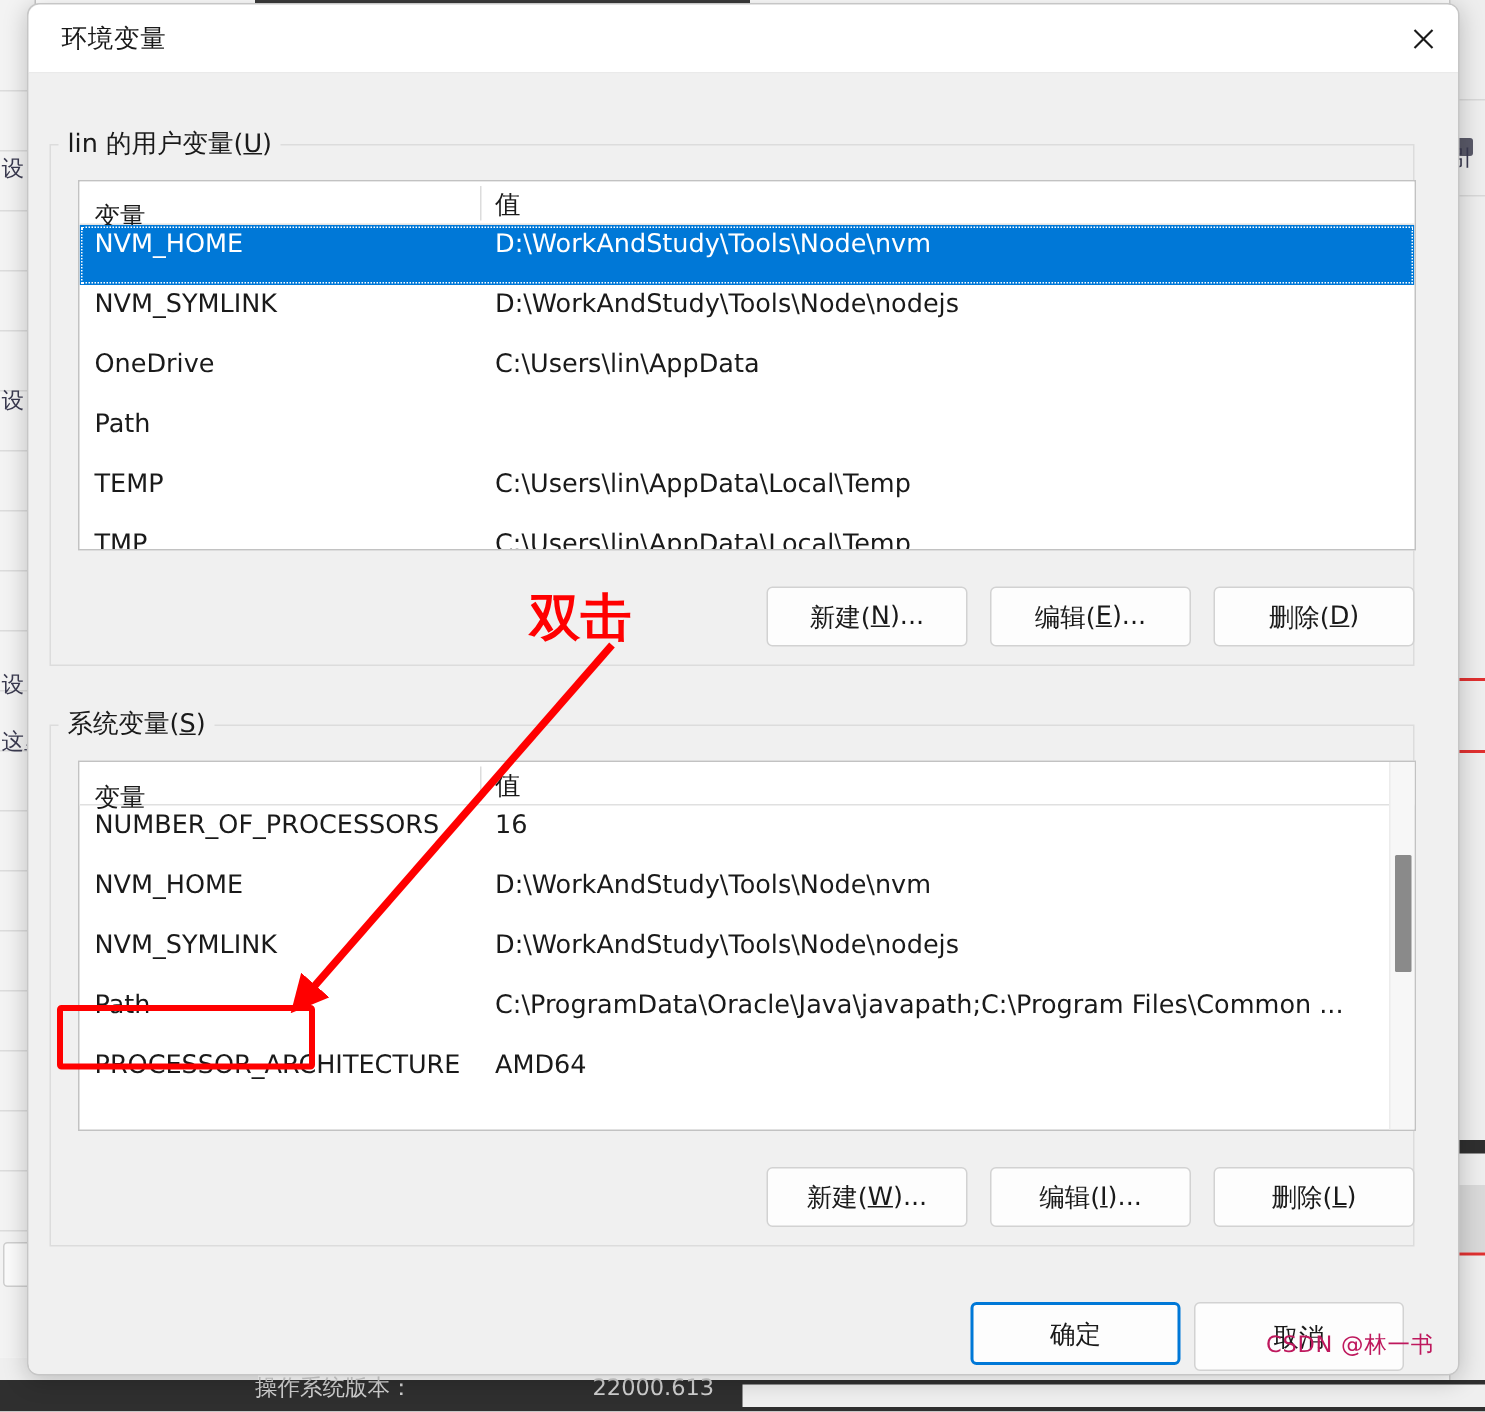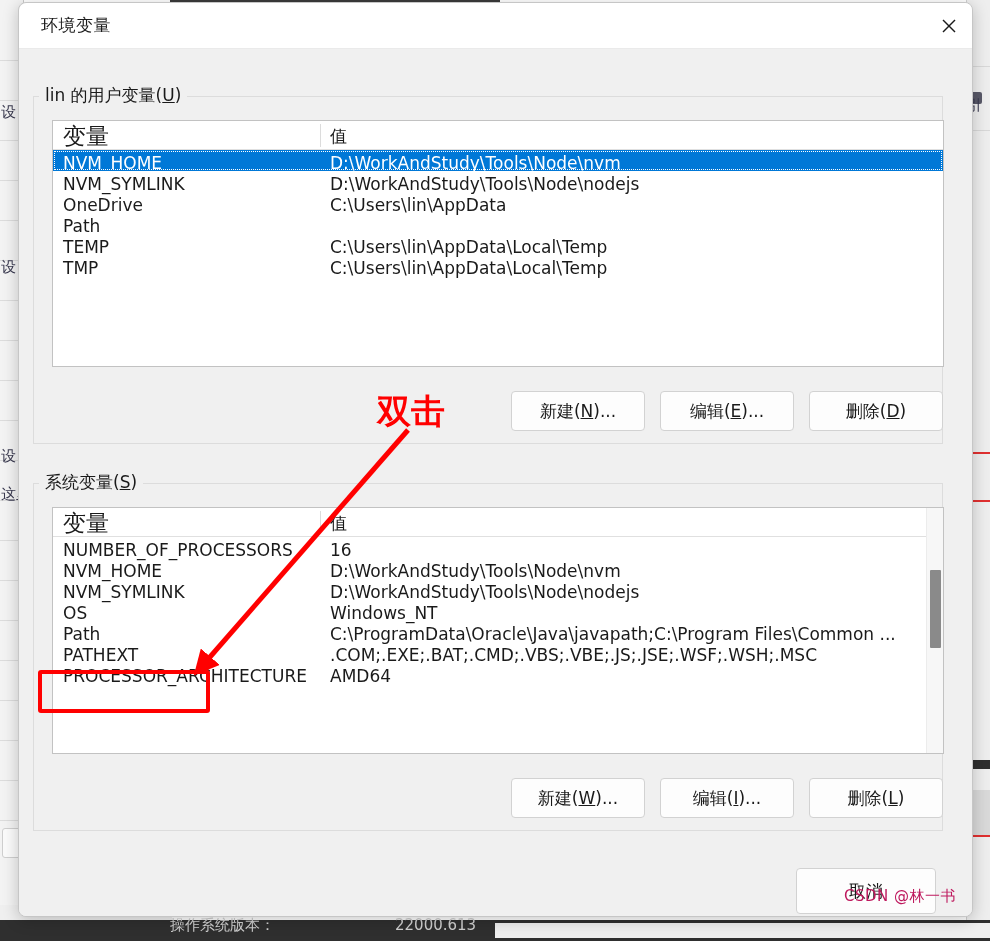--- a/index.html
+++ b/index.html
@@ -150,37 +150,37 @@
     border: 1px solid #c2c2c2;
     overflow: hidden;
   }
   .lv-header {
     position: relative;
     height: 29px;
     border-bottom: 1px solid #e0e0e0;
     background: #ffffff;
   }
   .lv-header .h-var {
-    position: absolute; left: 10px; top: 0;
-    font-size: 23px; color: #1a1a1a;
+    position: absolute; left: 10px; top: 12px;
+    font-size: 17px; color: #1a1a1a;
     font-family: "DejaVu Sans", sans-serif;
   }
   .lv-header .h-val {
     position: absolute; left: 277px; top: 4px;
     font-size: 17px; color: #1a1a1a;
     font-family: "DejaVu Sans", sans-serif;
   }
   .lv-header .h-div {
     position: absolute; left: 267px; top: 3px; width: 1px; height: 23px;
     background: #dcdcdc;
   }
   .lv-rows { position: relative; }
   .lv-row {
     position: relative;
-    height: 21px;
+    height: 40px;
     white-space: nowrap;
     text-align: right;
   }
   .lv-row .c-name {
     position: absolute; left: 10px; top: 3px;
     font-size: 17px; color: #1a1a1a;
     font-family: "DejaVu Sans", sans-serif;
   }
   .lv-row .c-val {
     position: absolute; left: 277px; top: 3px;
@@ -398,30 +398,22 @@
               </div>
               <div class="lv-row">
                 <span class="c-name">NVM_HOME</span>
                 <span class="c-val">D:\WorkAndStudy\Tools\Node\nvm</span>
               </div>
               <div class="lv-row">
                 <span class="c-name">NVM_SYMLINK</span>
                 <span class="c-val">D:\WorkAndStudy\Tools\Node\nodejs</span>
               </div>
               <div class="lv-row">
-                <span class="c-name">OS</span>
-                <span class="c-val">Windows_NT</span>
-              </div>
-              <div class="lv-row">
                 <span class="c-name">Path</span>
                 <span class="c-val">C:\ProgramData\Oracle\Java\javapath;C:\Program Files\Common ...</span>
-              </div>
-              <div class="lv-row">
-                <span class="c-name">PATHEXT</span>
-                <span class="c-val">.COM;.EXE;.BAT;.CMD;.VBS;.VBE;.JS;.JSE;.WSF;.WSH;.MSC</span>
               </div>
               <div class="lv-row">
                 <span class="c-name">PROCESSOR_ARCHITECTURE</span>
                 <span class="c-val">AMD64</span>
               </div>
             </div>
         </div>
         <div class="vscroll">
           <div class="thumb" style="top:62px; height:78px;"></div>
         </div>
@@ -436,27 +428,28 @@
         <span>编辑(</span>
           <u>I</u>
           <span>)...</span>
       </div>
       <div class="btn" style="left:790px; top:729px; width:134px; height:40px;">
         <span>删除(</span>
           <u>L</u>
           <span>)</span>
       </div>
 
+      <div class="btn primary" style="left:628px; top:819px; width:140px; height:42px;">确定</div>
       <div class="btn" style="left:777px; top:819px; width:140px; height:46px;">取消</div>
 
       <div class="watermark">CSDN @林一书</div>
     </div>
   </div>
 
-  <div class="anno-text" style="left:353px; top:389px;margin-left:24px;">双击</div>
+  <div class="anno-text" style="left:353px; top:389px;">双击</div>
 
   <svg class="anno-svg" width="990" height="941">
     <defs>
       <marker id="arrowhead" markerWidth="5" markerHeight="5" refX="2.2" refY="2.5" orient="auto">
         <polygon points="0,0 5,2.5 0,5" fill="#ff0000"></polygon>
       </marker>
     </defs>
     <line x1="408" y1="430" x2="203" y2="665" stroke="#ff0000" stroke-width="5" marker-end="url(#arrowhead)"></line>
   </svg>
 

